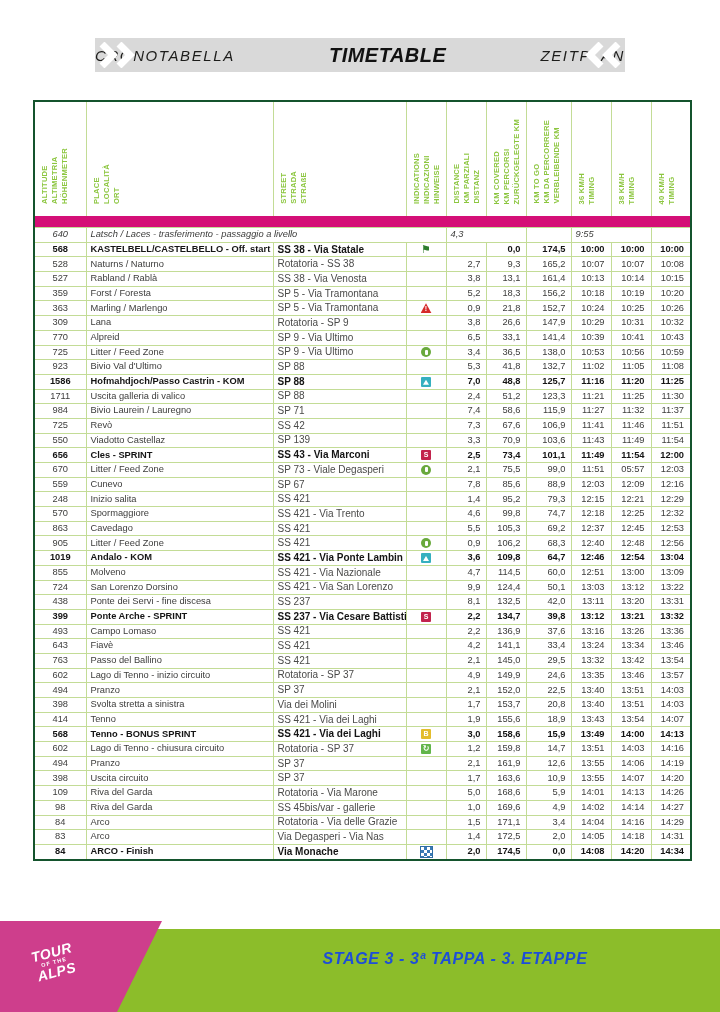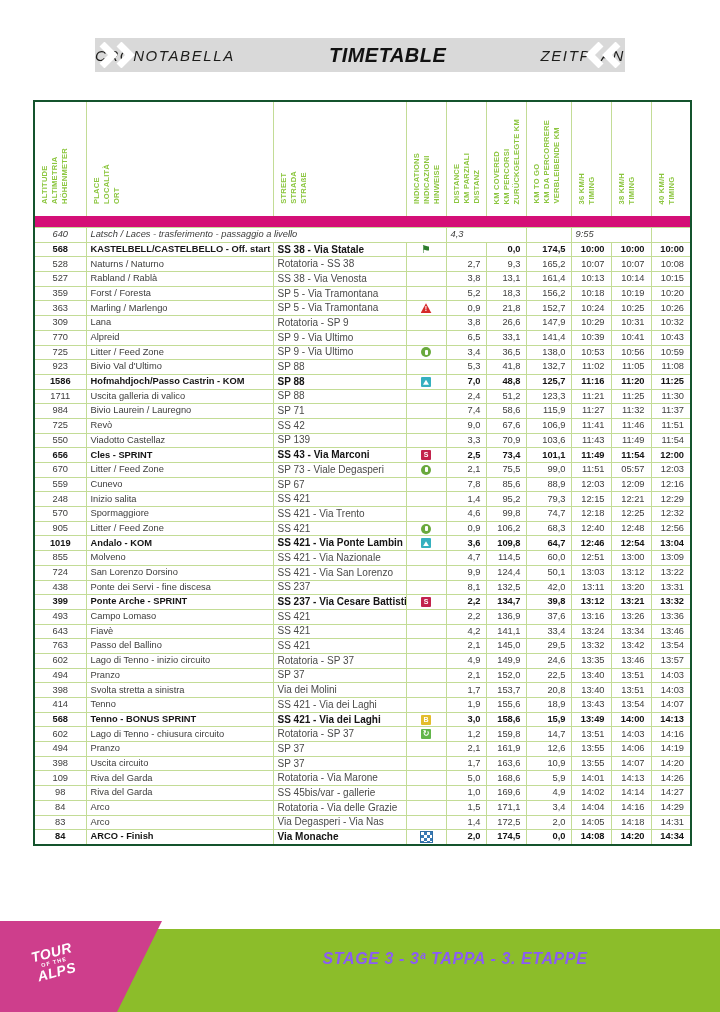--- a/index.html
+++ b/index.html
@@ -56,21 +56,21 @@
              background:conic-gradient(#3a7ab5 0 25%,#fff 0 50%,#3a7ab5 0 75%,#fff 0);
              background-size:6px 6px;}
 
   
   .foot-green{position:absolute;left:0;right:0;top:929px;height:83px;background:#8cbd2a;}
   .foot-pink{position:absolute;left:0;top:921px;width:170px;height:91px;background:#ce3e8c;
              clip-path:polygon(0 0,162px 0,117px 100%,0 100%);}
   .logo{position:absolute;left:22px;top:944px;transform:rotate(-15deg);color:#fff;text-align:center;width:64px;}
   .logo .l1,.logo .l3{font-size:14px;font-weight:800;letter-spacing:.5px;font-style:italic;}
   .logo .l2{font-size:5.5px;font-weight:700;letter-spacing:1px;margin:-1px 0;}
-  .stage{position:absolute;left:190px;right:0;top:950px;text-align:center;color:#8b5cf6;
+  .stage{position:absolute;left:190px;right:0;top:950px;text-align:center;color:#1d4ed8;
          font-size:16px;font-weight:800;font-style:italic;letter-spacing:.6px;}
 </style>
 </head>
 <body>
 
 <div class="page">
 
   <div class="banner">
     <svg class="chev left" width="44" height="26" viewBox="0 0 44 26">
       <polyline points="3,2 14,13 3,24" fill="none" stroke="#ffffff" stroke-width="7"></polyline>
@@ -266,21 +266,21 @@
           <td class="c-num">115,9</td>
           <td class="c-time">11:27</td>
           <td class="c-time">11:32</td>
           <td class="c-time">11:37</td>
         </tr>
         <tr>
           <td class="c-alt">725</td>
           <td class="c-place">Revò</td>
           <td class="c-street">SS 42</td>
           <td class="c-ic"></td>
-          <td class="c-num">9,0</td>
+          <td class="c-num">7,3</td>
           <td class="c-num">67,6</td>
           <td class="c-num">106,9</td>
           <td class="c-time">11:41</td>
           <td class="c-time">11:46</td>
           <td class="c-time">11:51</td>
         </tr>
         <tr>
           <td class="c-alt">550</td>
           <td class="c-place">Viadotto Castellaz</td>
           <td class="c-street">SP 139</td>
@@ -346,20 +346,32 @@
           <td class="c-street">SS 421 - Via Trento</td>
           <td class="c-ic"></td>
           <td class="c-num">4,6</td>
           <td class="c-num">99,8</td>
           <td class="c-num">74,7</td>
           <td class="c-time">12:18</td>
           <td class="c-time">12:25</td>
           <td class="c-time">12:32</td>
         </tr>
         <tr>
+          <td class="c-alt">863</td>
+          <td class="c-place">Cavedago</td>
+          <td class="c-street">SS 421</td>
+          <td class="c-ic"></td>
+          <td class="c-num">5,5</td>
+          <td class="c-num">105,3</td>
+          <td class="c-num">69,2</td>
+          <td class="c-time">12:37</td>
+          <td class="c-time">12:45</td>
+          <td class="c-time">12:53</td>
+        </tr>
+        <tr>
           <td class="c-alt">905</td>
           <td class="c-place">Litter / Feed Zone</td>
           <td class="c-street">SS 421</td>
           <td class="c-ic"><span class="icon ic-feed"></span></td>
           <td class="c-num">0,9</td>
           <td class="c-num">106,2</td>
           <td class="c-num">68,3</td>
           <td class="c-time">12:40</td>
           <td class="c-time">12:48</td>
           <td class="c-time">12:56</td>

